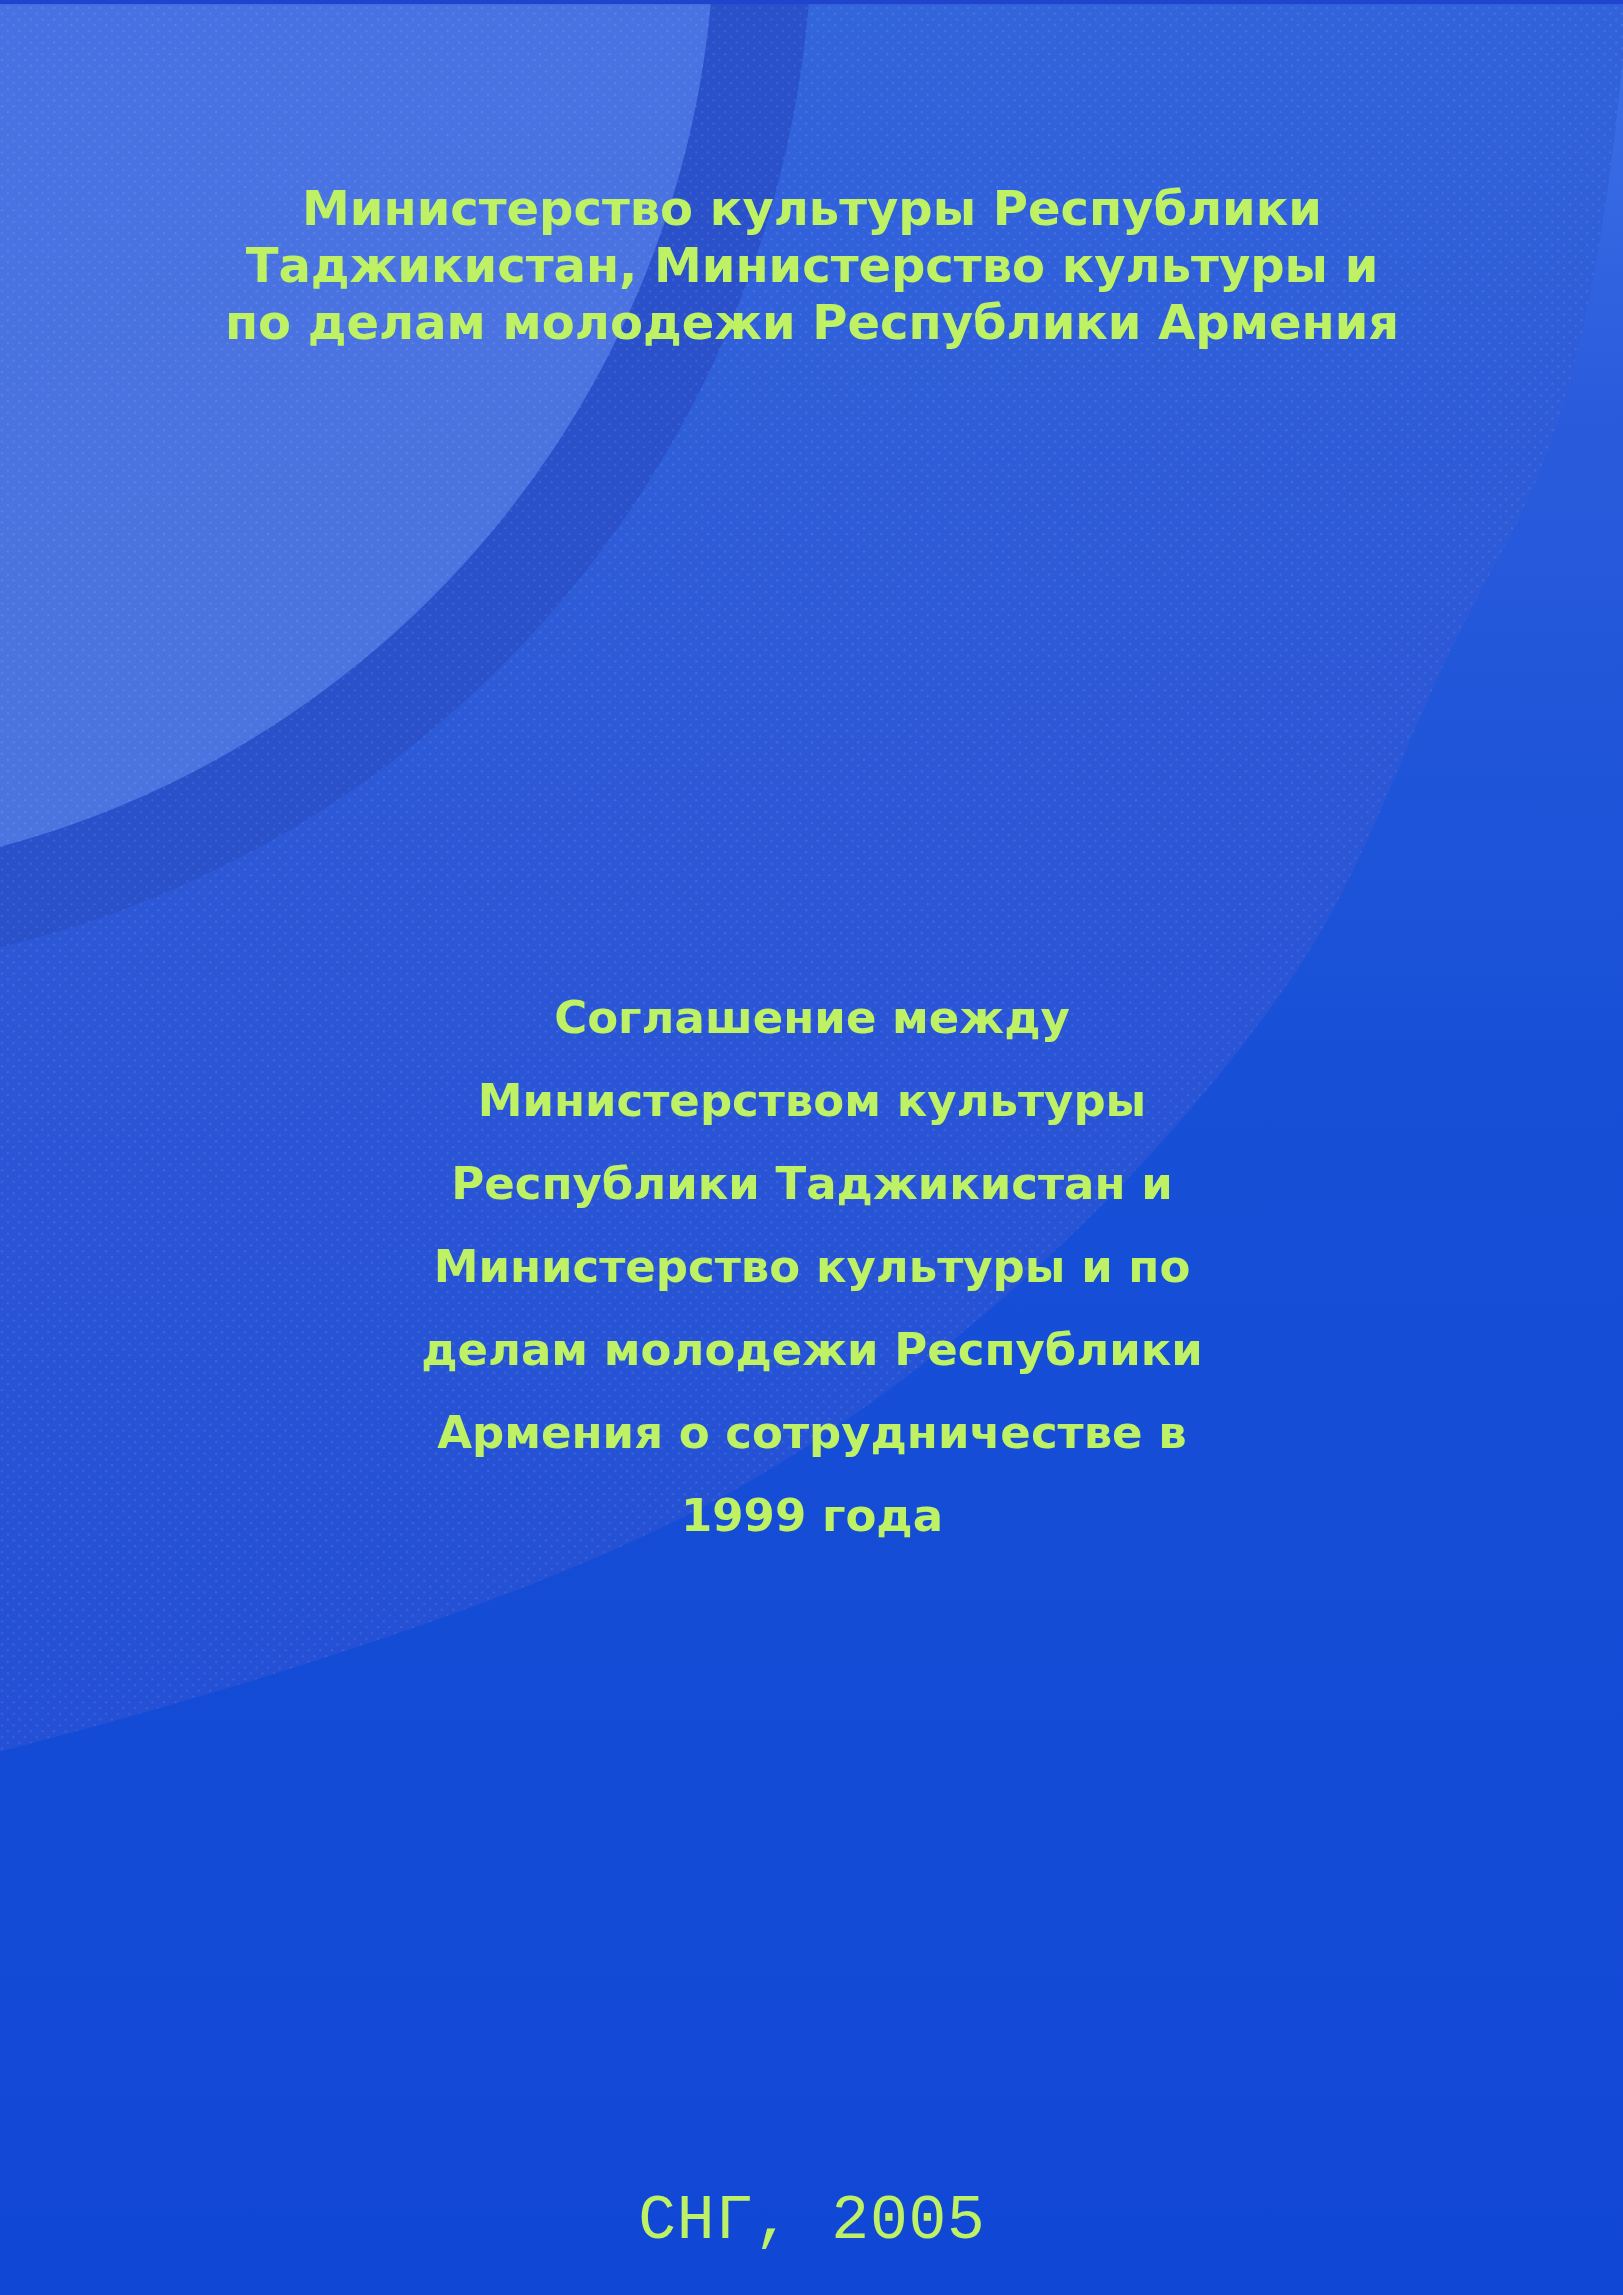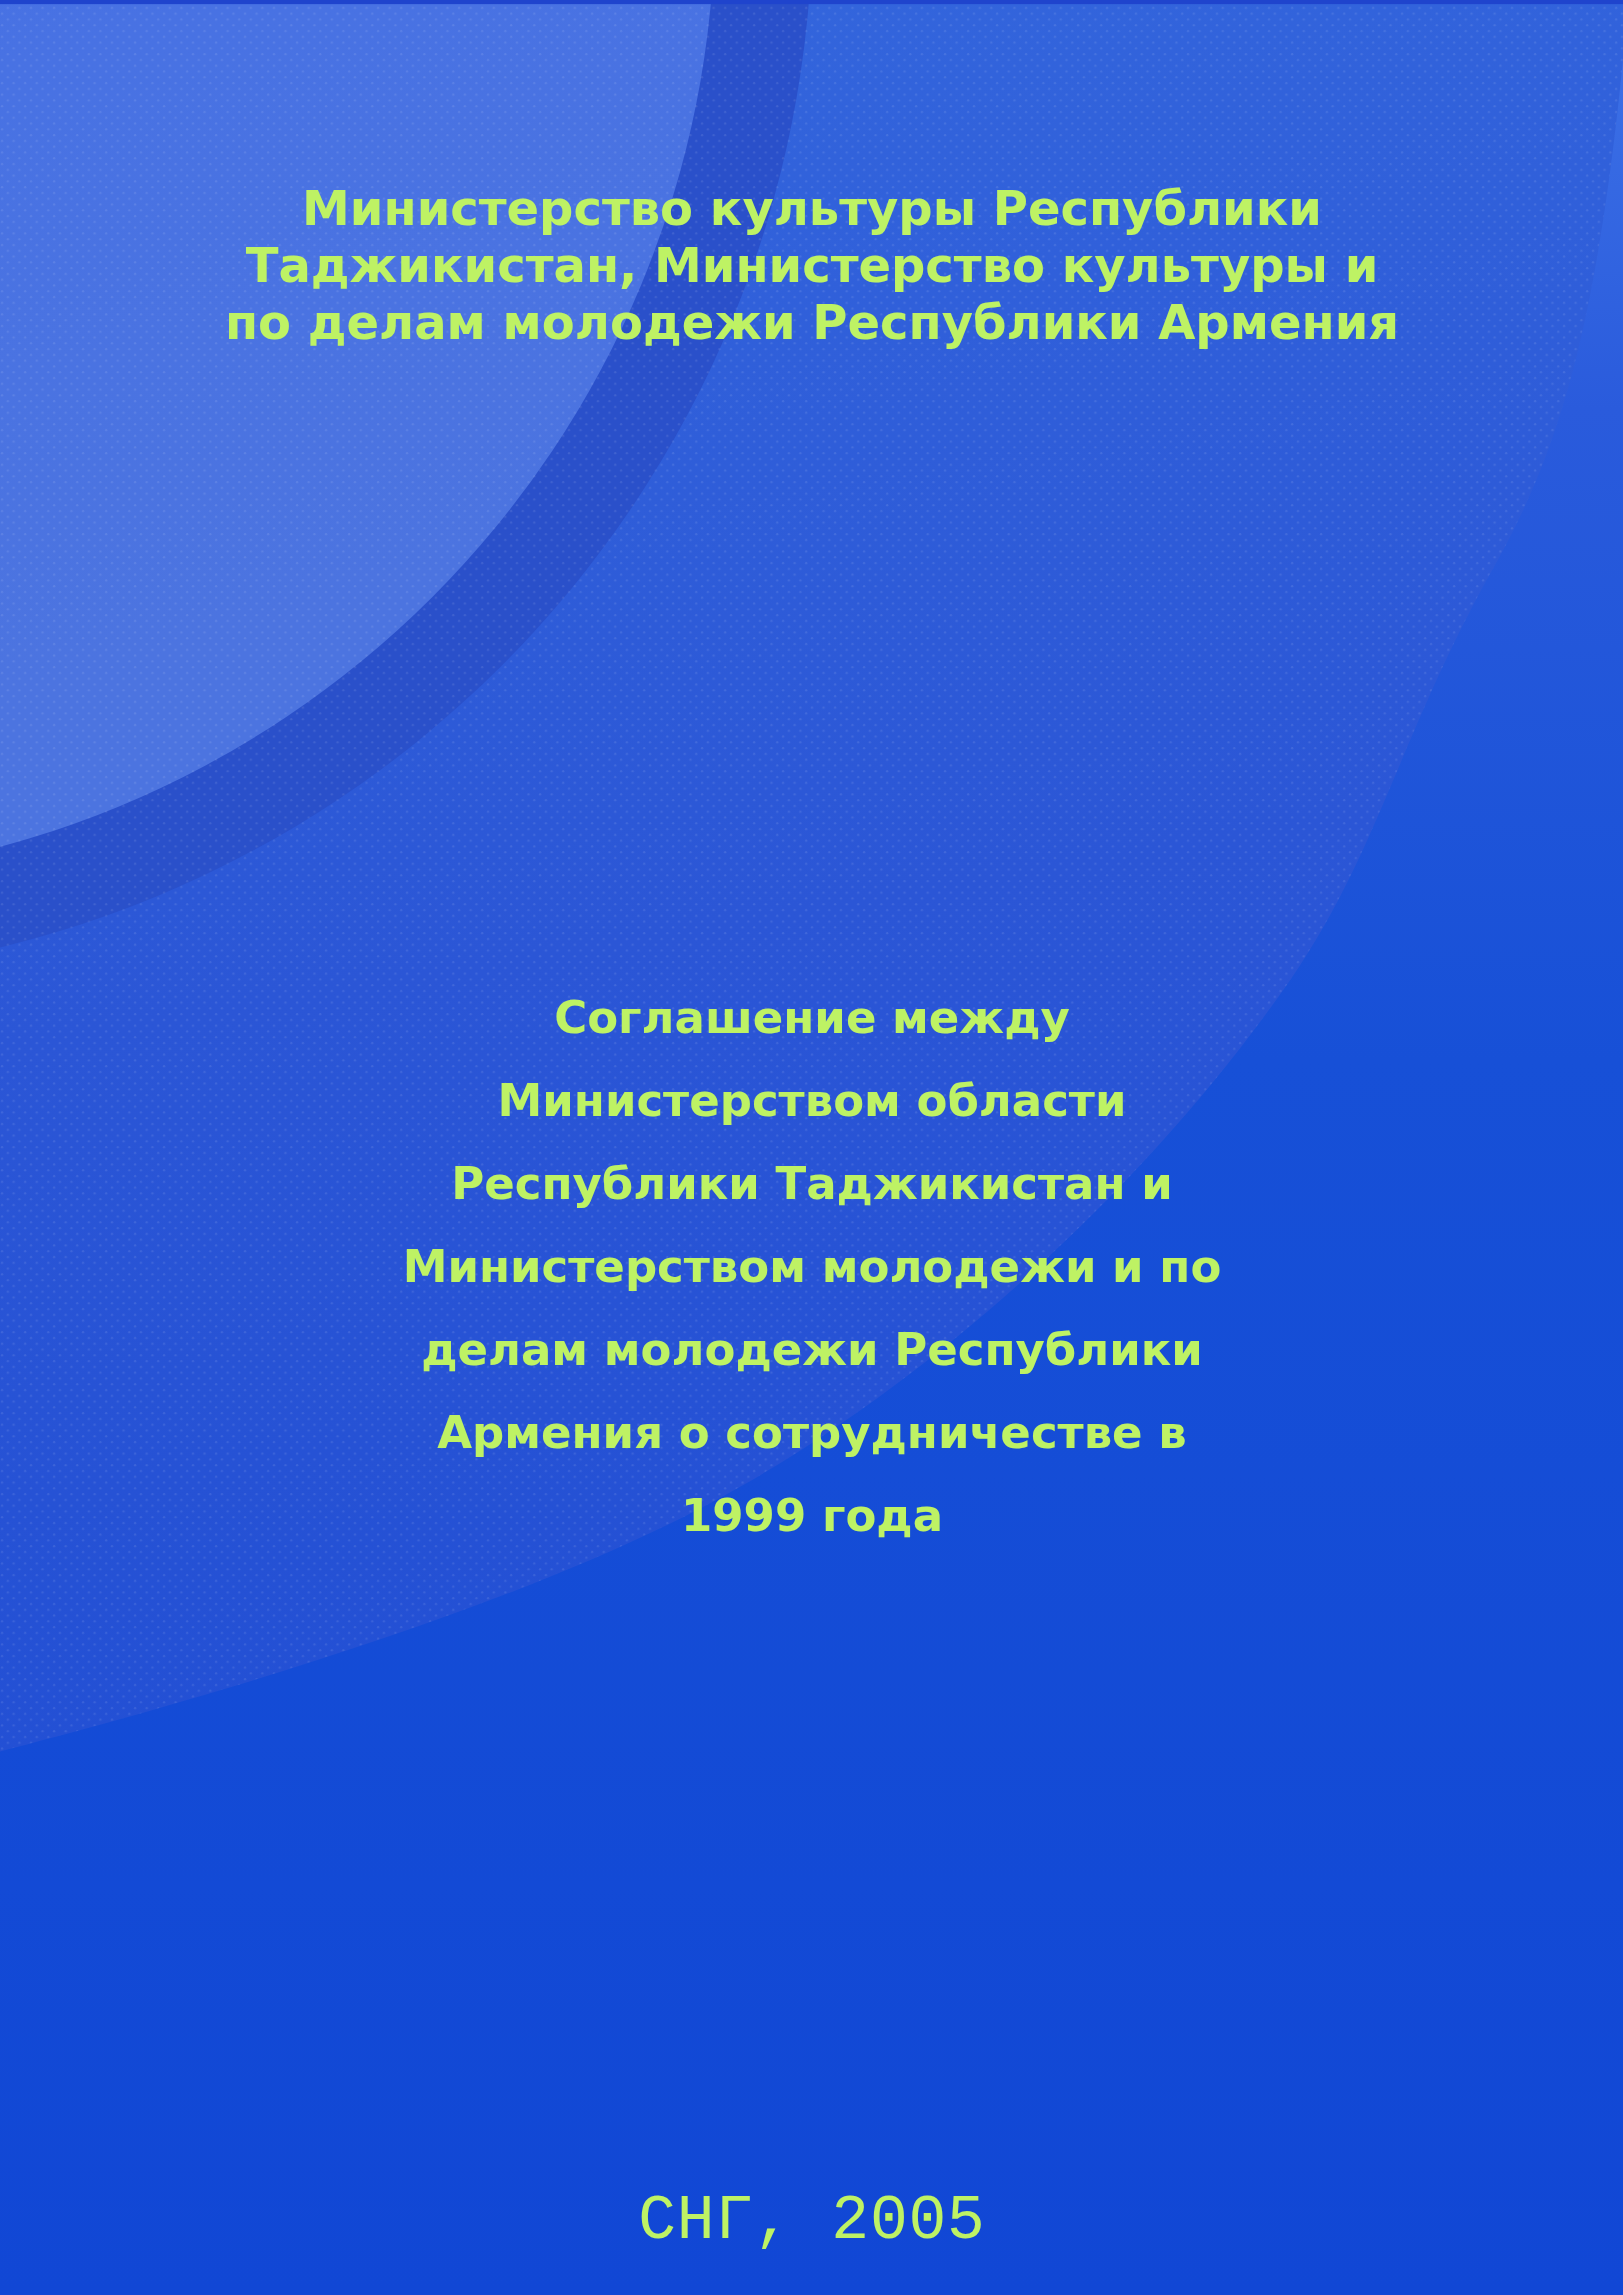--- a/index.html
+++ b/index.html
@@ -103,23 +103,23 @@
   </svg>
 
   <div class="text-layer header-block">
     <div class="text-line">Министерство культуры Республики</div>
     <div class="text-line">Таджикистан, Министерство культуры и</div>
     <div class="text-line">по делам молодежи Республики Армения</div>
   </div>
 
   <div class="text-layer title-block">
     <div class="text-line">Соглашение между</div>
-    <div class="text-line">Министерством области</div>
+    <div class="text-line">Министерством культуры</div>
     <div class="text-line">Республики Таджикистан и</div>
-    <div class="text-line">Министерством молодежи и по</div>
+    <div class="text-line">Министерство культуры и по</div>
     <div class="text-line">делам молодежи Республики</div>
     <div class="text-line">Армения о сотрудничестве в</div>
     <div class="text-line">1999 года</div>
   </div>
 
   <div class="text-layer footer-block">
     <span class="text-line">СНГ, 2005</span>
   </div>
 
 </div>

